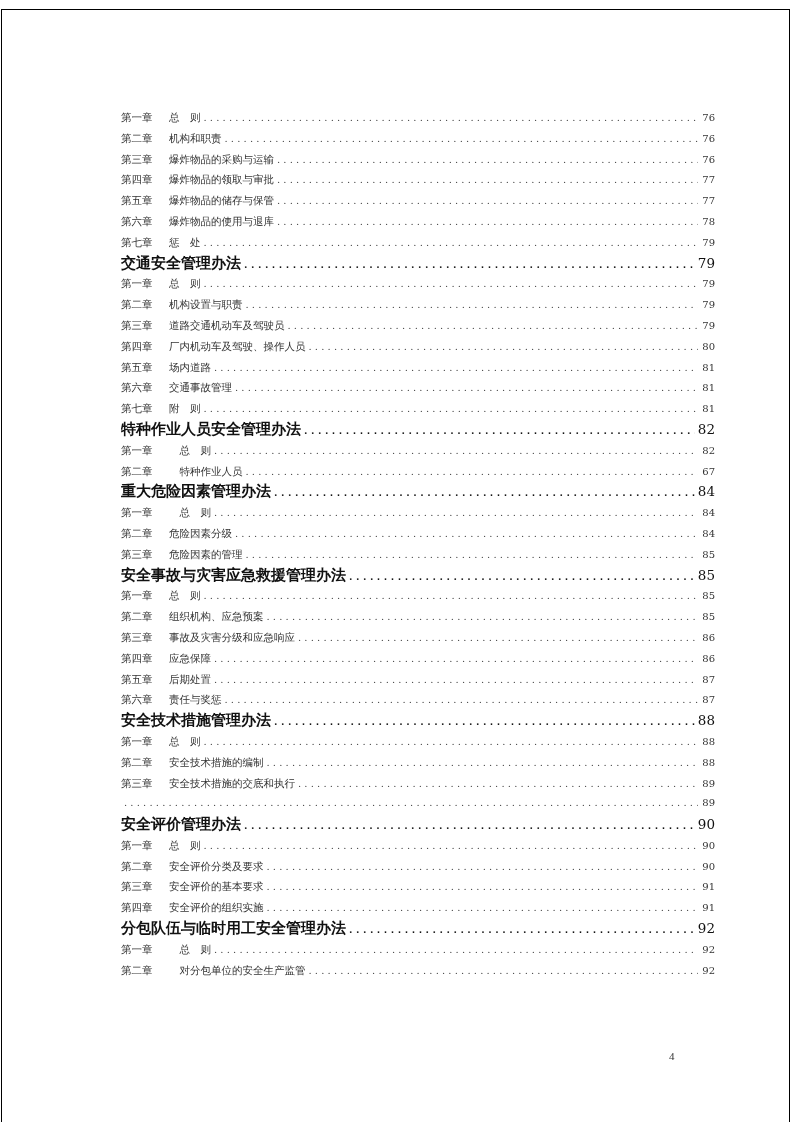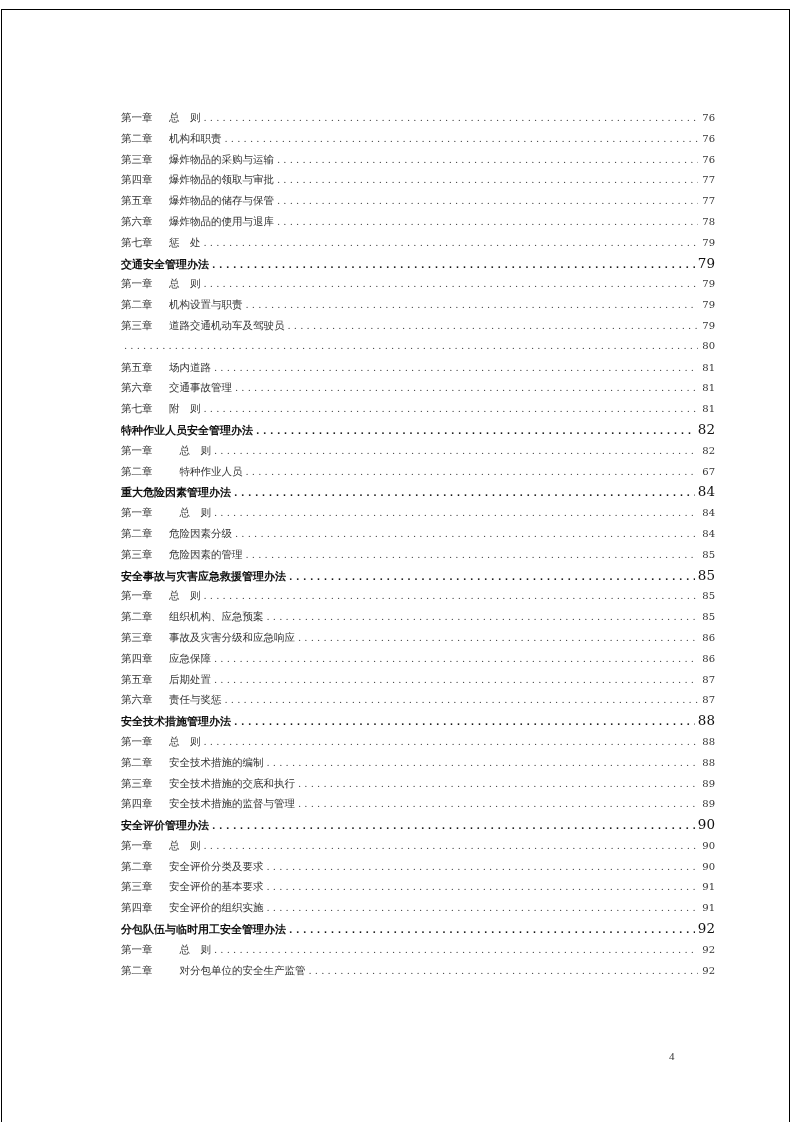--- a/index.html
+++ b/index.html
@@ -21,21 +21,21 @@
   .row .chapter-no { display: inline-block; width: 48px; }
   .row .leader {
     flex: 1 1 auto; overflow: hidden; margin: 0 3px;
     font-size: 10px; color: #444; letter-spacing: 3.2px;
   }
   .row .leader::before {
     content: ". . . . . . . . . . . . . . . . . . . . . . . . . . . . . . . . . . . . . . . . . . . . . . . . . . . . . . . . . . . . . . . . . . . . . . . . . . . . . . . . . . . . . . . . . . . . . . . . . . . . . . . . . . . . . . . . . . . . . . . . .";
     letter-spacing: 0;
   }
   .row .page-no { flex: 0 0 auto; font-size: 10px; color: #333; min-width: 14px; text-align: right; }
-  .row.heading .label { font-weight: bold; font-size: 11px; color: #111;
+  .row.heading .label { font-weight: bold; font-size: 15px; color: #111;
     font-family: "DejaVu Sans", "Liberation Sans", sans-serif; }
   .row.heading .leader { color: #111; font-weight: bold; }
   .row.heading .page-no { font-size: 13.5px; color: #111; }
   .footer-page {
     position: absolute; left: 667px; top: 1040px;
     font-family: "Liberation Serif", serif; font-size: 11px; color: #333;
   }
 </style>
 </head>
 <body>
@@ -91,20 +91,21 @@
         <span class="label"><span class="chapter-no">第二章</span><span>机构设置与职责</span></span>
         <span class="leader"></span>
         <span class="page-no">79</span>
       </div>
       <div class="row">
         <span class="label"><span class="chapter-no">第三章</span><span>道路交通机动车及驾驶员</span></span>
         <span class="leader"></span>
         <span class="page-no">79</span>
       </div>
       <div class="row">
+        <span class="label"><span class="chapter-no">第四章</span><span>厂内机动车及驾驶、操作人员</span></span>
         <span class="leader"></span>
         <span class="page-no">80</span>
       </div>
       <div class="row">
         <span class="label"><span class="chapter-no">第五章</span><span>场内道路</span></span>
         <span class="leader"></span>
         <span class="page-no">81</span>
       </div>
       <div class="row">
         <span class="label"><span class="chapter-no">第六章</span><span>交通事故管理</span></span>
@@ -200,21 +201,20 @@
         <span class="label"><span class="chapter-no">第二章</span><span>安全技术措施的编制</span></span>
         <span class="leader"></span>
         <span class="page-no">88</span>
       </div>
       <div class="row">
         <span class="label"><span class="chapter-no">第三章</span><span>安全技术措施的交底和执行</span></span>
         <span class="leader"></span>
         <span class="page-no">89</span>
       </div>
       <div class="row">
-        <span class="label"><span class="chapter-no">第四章</span><span>安全技术措施的监督与管理</span></span>
         <span class="leader"></span>
         <span class="page-no">89</span>
       </div>
       <div class="row heading">
         <span class="label"><span>安全评价管理办法</span></span>
         <span class="leader"></span>
         <span class="page-no">90</span>
       </div>
       <div class="row">
         <span class="label"><span class="chapter-no">第一章</span><span>总　则</span></span>

